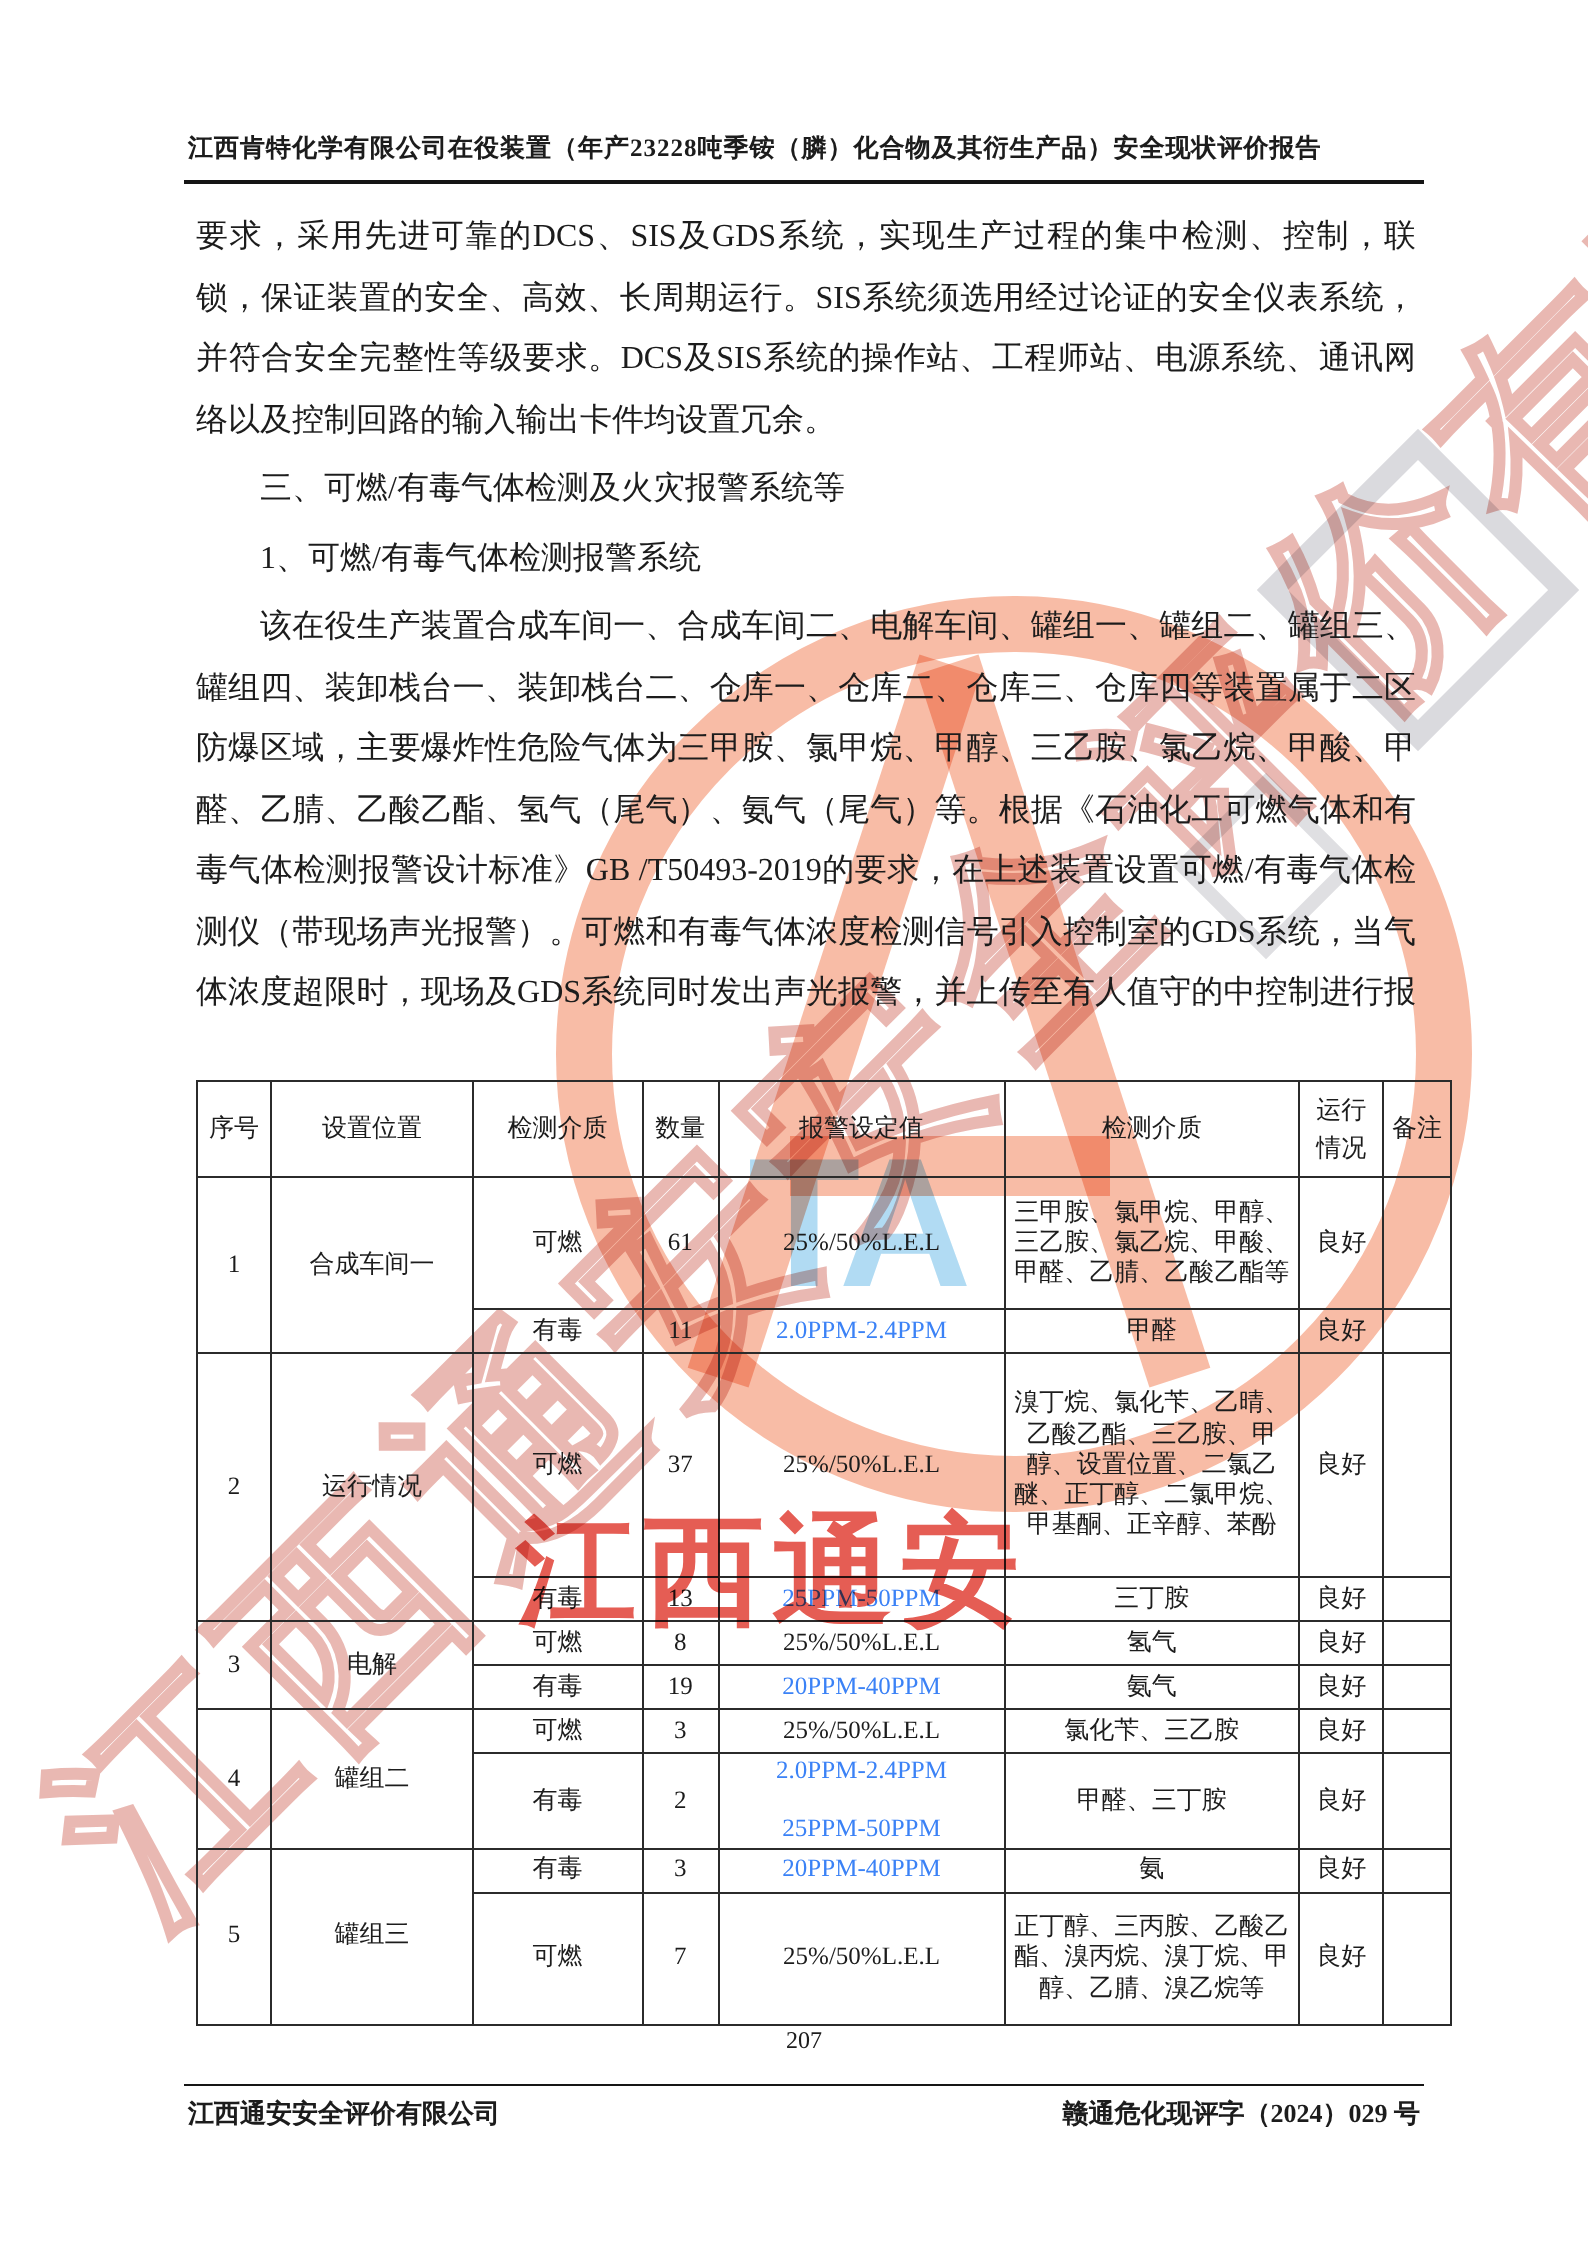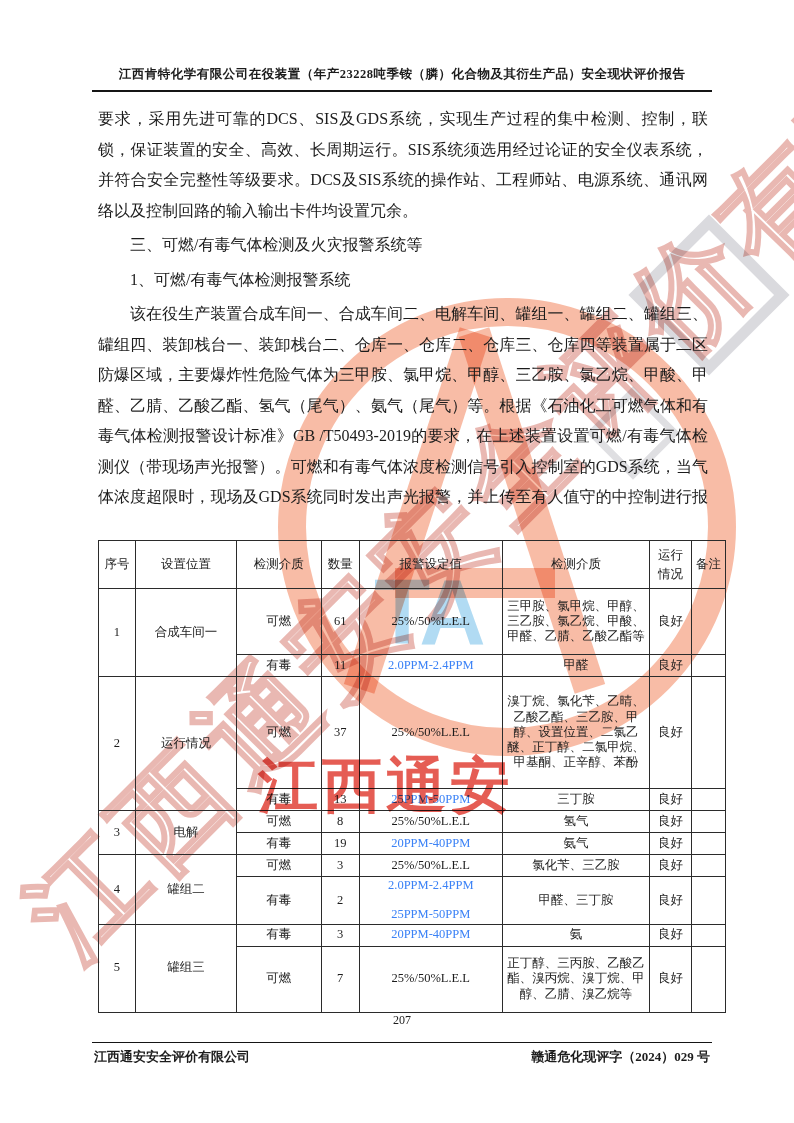--- a/index.html
+++ b/index.html
@@ -1,19 +1,19 @@
 <!DOCTYPE html>
 <html><head>
 <meta charset="utf-8">
 <style>
   html,body{margin:0;padding:0;background:#e8e8e8;}
   .page{position:relative;width:794px;height:1123px;background:#ffffff;overflow:hidden;
         font-family:"Liberation Serif","DejaVu Serif",serif;color:#1c1c1c;margin:0 auto;}
   
-  .header-title{position:absolute;left:94px;top:66px;width:616px;text-align:center;
+  .header-title{position:absolute;left:94px;top:66px;width:616px;text-align:left;
                 font-size:12.5px;font-weight:700;letter-spacing:.5px;}
   .header-rule{position:absolute;left:92px;top:90px;width:620px;border-top:2px solid #151515;}
   
   .body-block{position:absolute;left:94px;top:100px;width:618px;height:414px;overflow:hidden;}
   .body-block p{margin:4px;font-size:16px;line-height:30.5px;text-align:justify;}
   .indent{text-indent:2em;}
   
   .table-title{position:absolute;left:94px;top:514px;width:620px;text-align:center;
                font-size:15.5px;font-weight:700;font-family:"Liberation Sans","DejaVu Sans",sans-serif;}
   table.det{position:absolute;left:98px;top:540px;width:628px;border-collapse:collapse;

